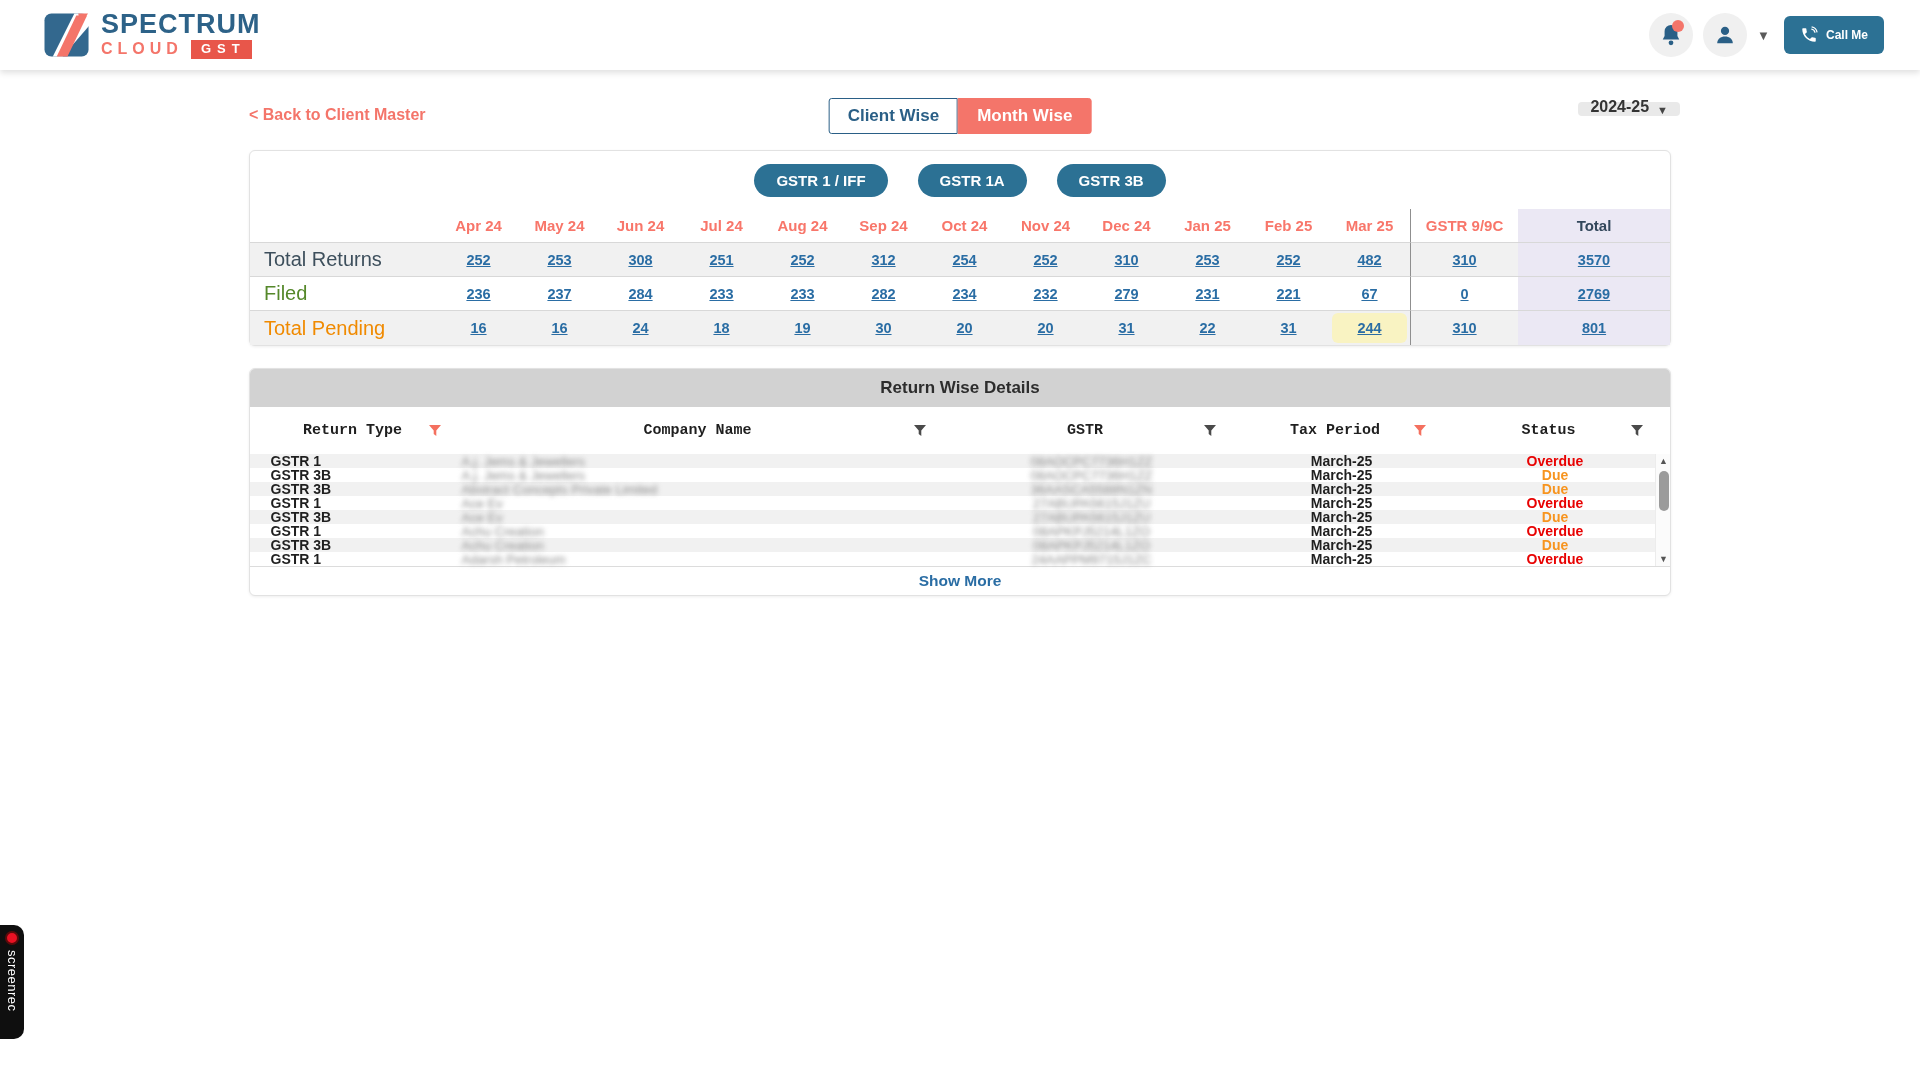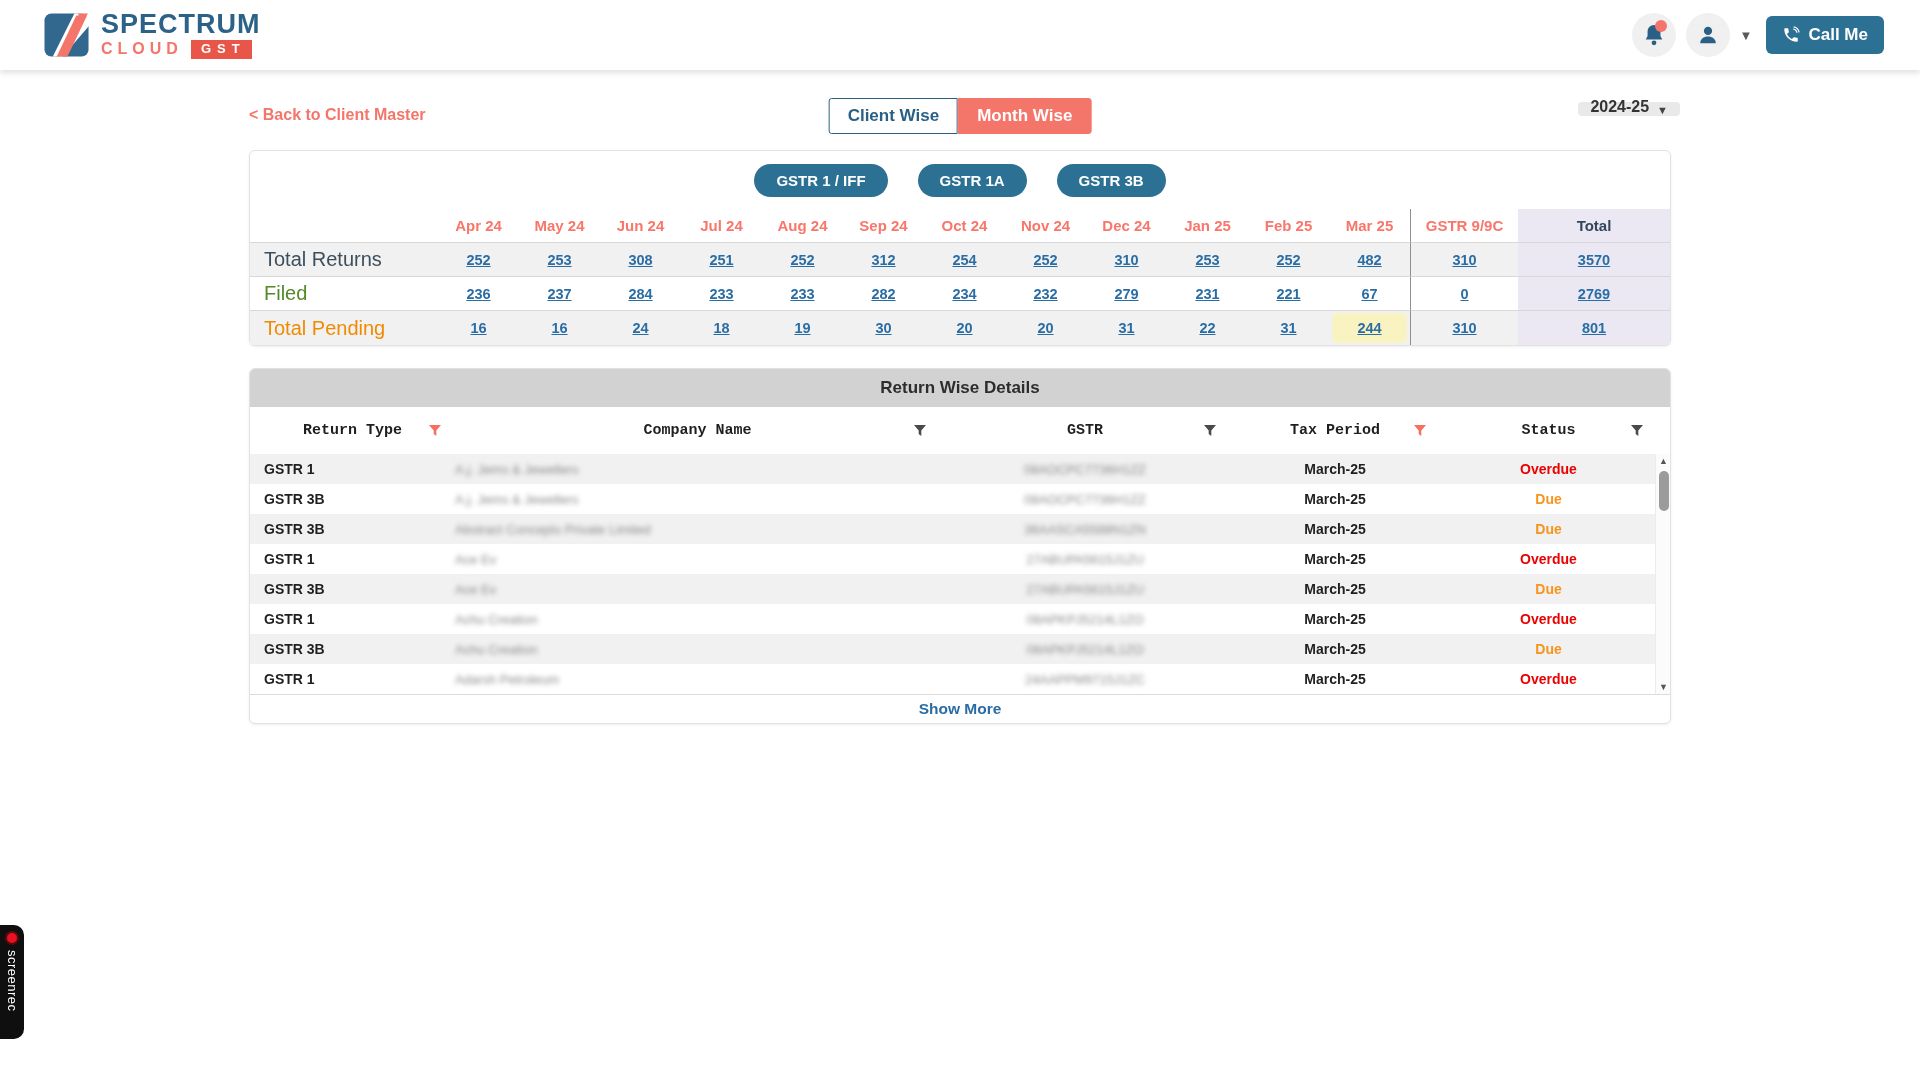--- a/index.html
+++ b/index.html
@@ -14,21 +14,21 @@
   .logo-sub { display:flex; align-items:center; gap:8px; margin-top:2px; }
   .logo-cloud { font-size:16px; font-weight:bold; color:#f4756a; letter-spacing:5px; }
   .gst-badge { background:#e8564a; color:#ffffff; font-size:13px; font-weight:bold; letter-spacing:6px;
                padding:2px 6px 2px 10px; line-height:1.1; }
   .nav-right { display:flex; align-items:center; gap:10px; }
   .icon-circle { width:44px; height:44px; border-radius:50%; background:#f0f0f0; display:flex;
                  align-items:center; justify-content:center; position:relative; cursor:pointer; }
   .bell-dot { position:absolute; top:7px; right:9px; width:12px; height:12px; border-radius:50%; background:#f4756a; }
   .nav-caret { color:#5a5a5a; font-size:13px; margin:0 4px 0 0; cursor:pointer; }
   .call-me { display:flex; align-items:center; gap:8px; background:#2c7194; color:#fff; border:none;
-             border-radius:6px; height:38px; padding:0 16px; font-size:17px; font-weight:bold; cursor:pointer;
+             border-radius:6px; height:38px; padding:0 16px; font-size:12px; font-weight:bold; cursor:pointer;
              font-family:"Liberation Sans", sans-serif; }
 
   
   .toolbar { position:relative; height:36px; margin-top:28px; }
   .back-link { position:absolute; left:249px; top:8px; color:#f4756a; font-size:16px; font-weight:600;
                text-decoration:none; cursor:pointer; }
   .view-tabs { position:absolute; left:50%; transform:translateX(-50%); top:0; display:flex; }
   .view-tab { min-width:128px; height:36px; display:flex; align-items:center; justify-content:center;
               font-size:17px; font-weight:bold; cursor:pointer; padding:0 18px; }
   .view-tab.inactive { background:#ffffff; color:#2a5f86; border:1px solid #2a5f86; border-radius:3px 0 0 3px; }
@@ -62,21 +62,21 @@
 
   
   .details-card { margin-top:22px; }
   .details-title { background:#d2d2d2; height:38px; display:flex; align-items:center; justify-content:center;
                    font-size:17px; font-weight:bold; color:#2d2d2d; border-radius:5px 5px 0 0; }
   .details-header { display:flex; height:47px; align-items:center; background:#fff;font-family:Liberation Mono, monospace; }
   .d-hcell { position:relative; display:flex; align-items:center; justify-content:center; height:100%;
              font-size:15px; font-weight:bold; color:#1f1f1f; }
   .d-filter { position:absolute; right:14px; top:50%; transform:translateY(-50%); cursor:pointer; display:flex; }
   .details-rows { position:relative; }
-  .d-row { display:flex; height:30px; align-items:center; font-size:14px; }
+  .d-row { display:flex; height:14px; align-items:center; font-size:14px;justify-content:center; }
   .d-cell { height:100%; display:flex; align-items:center; }
   .c-rtype { width:205px; padding-left:14px; font-weight:600; color:#1f1f1f; }
   .c-company { width:485px; color:#8a8a8a; filter:blur(2.5px); font-size:13px; }
   .c-gstin { width:290px; justify-content:center; color:#8a8a8a; filter:blur(2.5px); font-size:13px; }
   .c-period { width:210px; justify-content:center; font-weight:600; color:#1f1f1f; }
   .c-status { width:217px; justify-content:center; font-weight:bold; font-size:14px; }
   .h-rtype { width:205px; } .h-company { width:485px; } .h-gstin { width:290px; } .h-period { width:210px; } .h-status { width:217px; }
 
   .scrollbar { position:absolute; top:0; right:0; width:15px; height:100%; background:#fbfbfb; border-left:1px solid #ececec; }
   .scroll-arrow { width:15px; height:14px; display:flex; align-items:center; justify-content:center;

